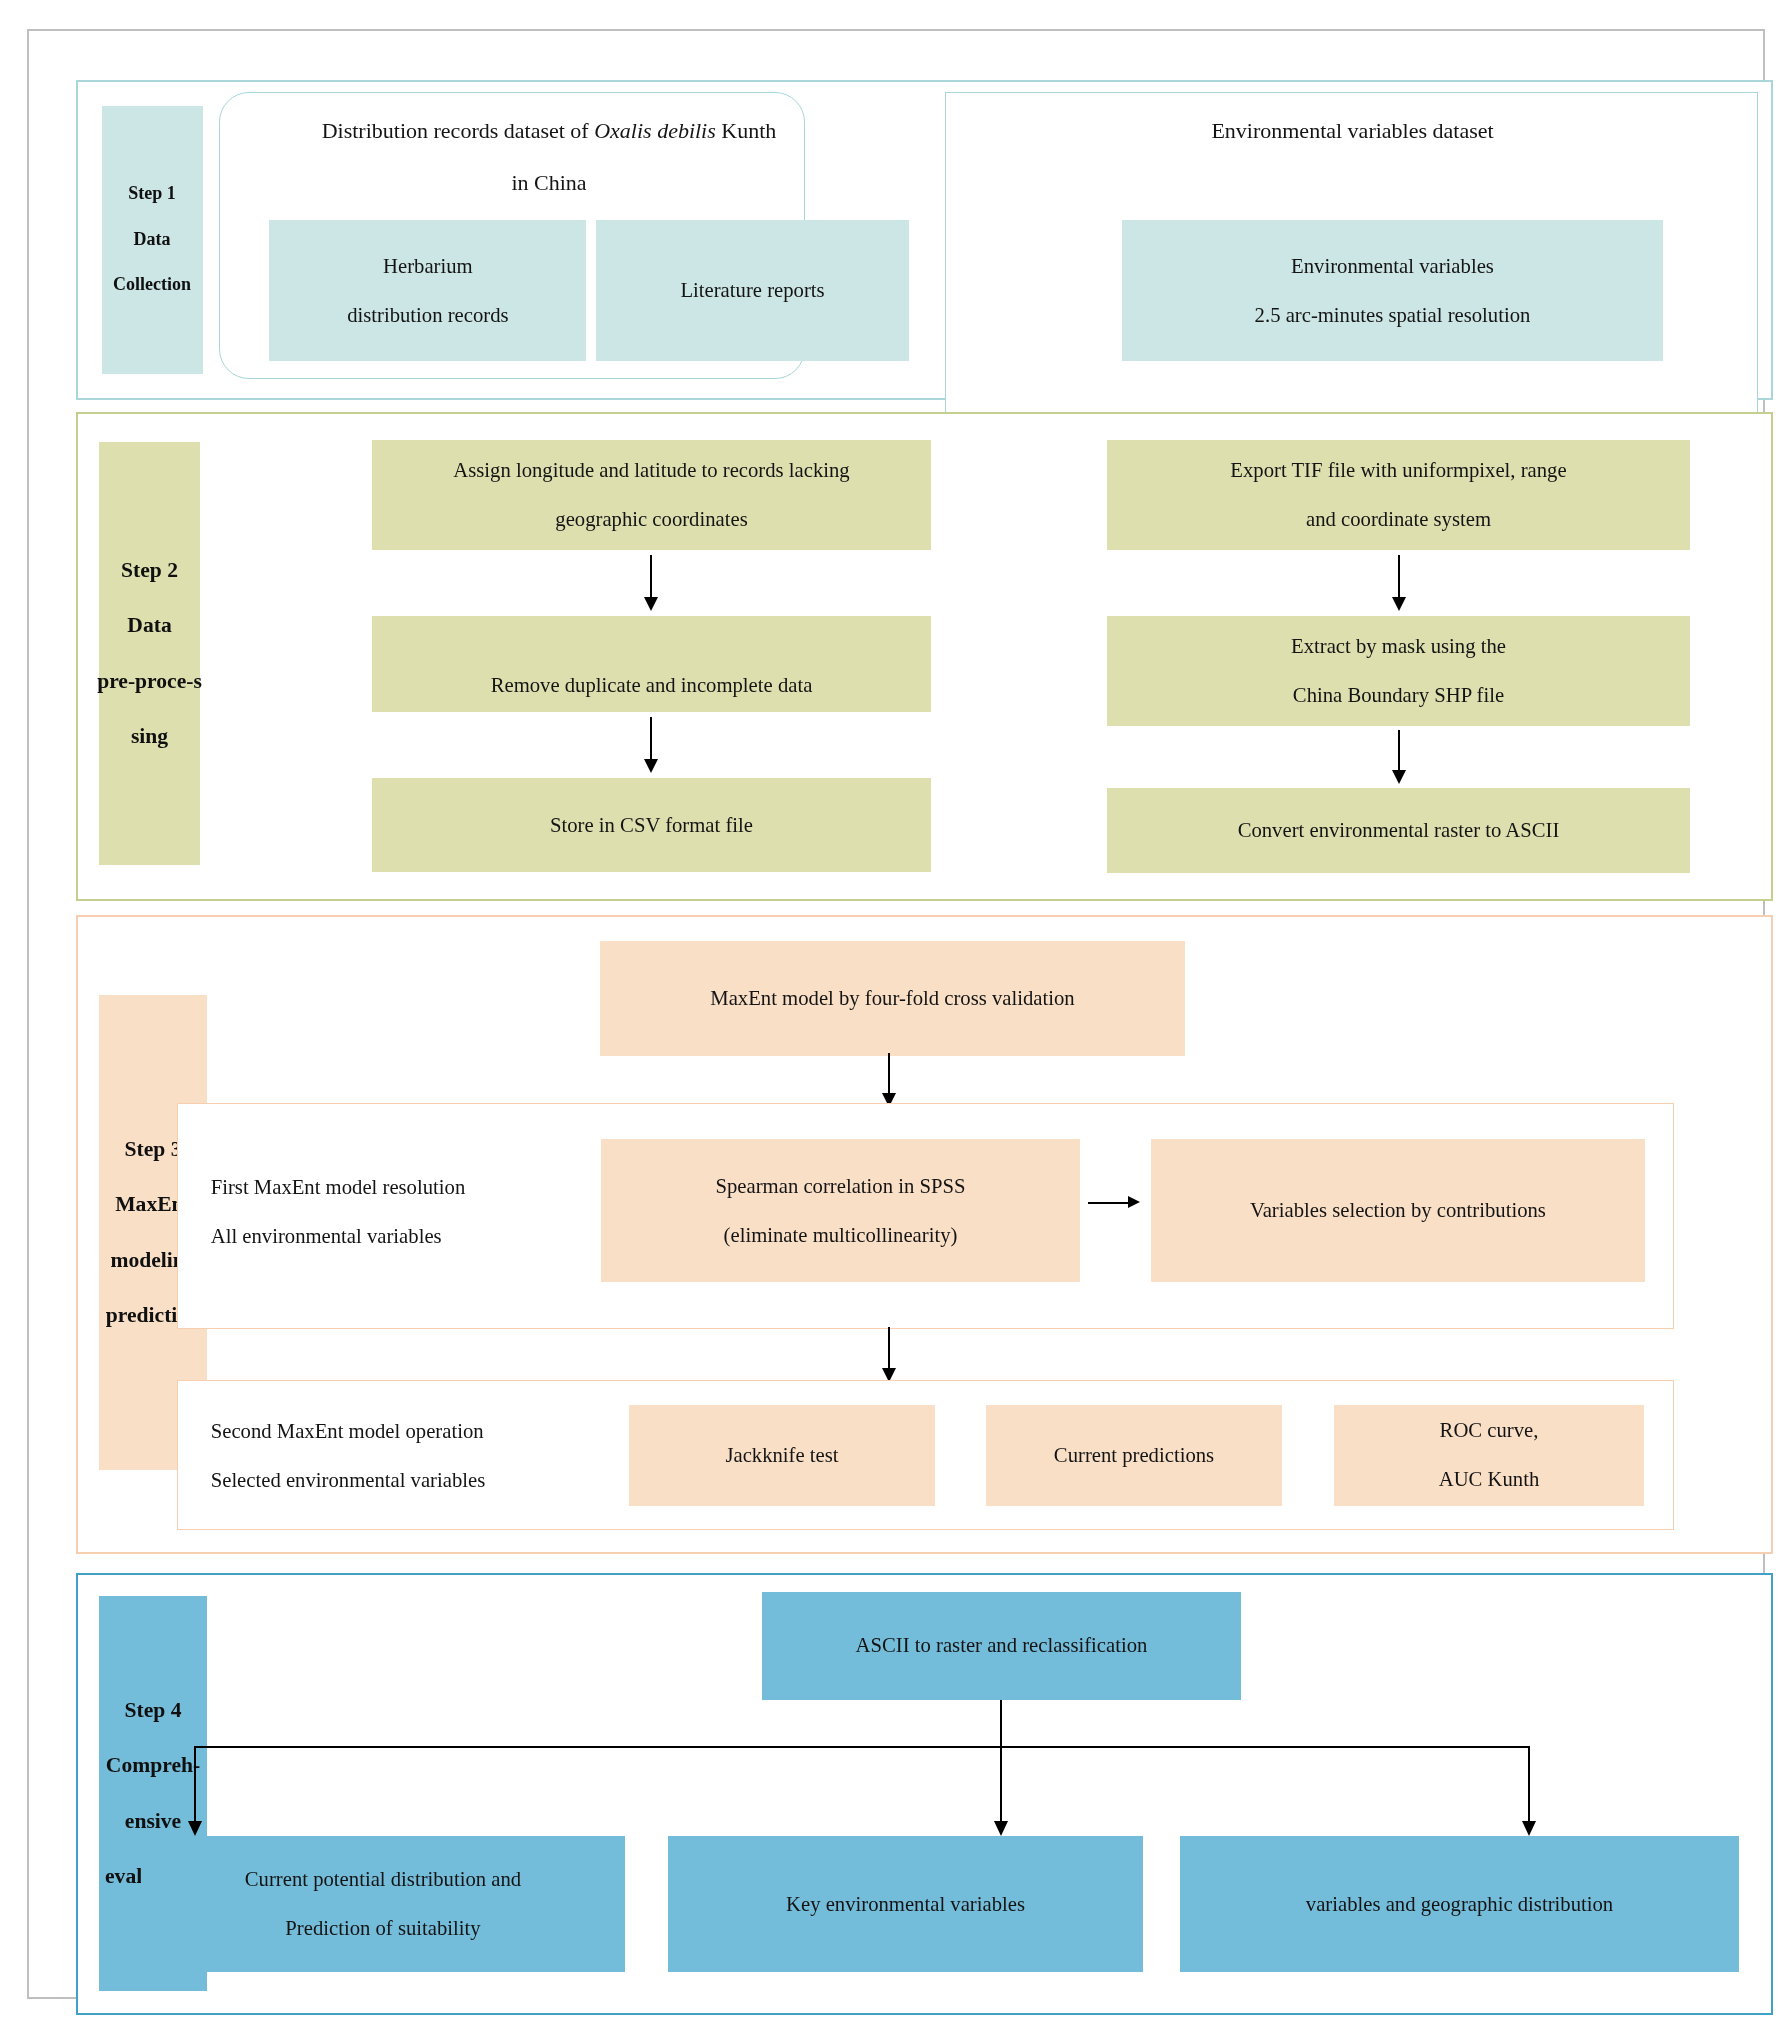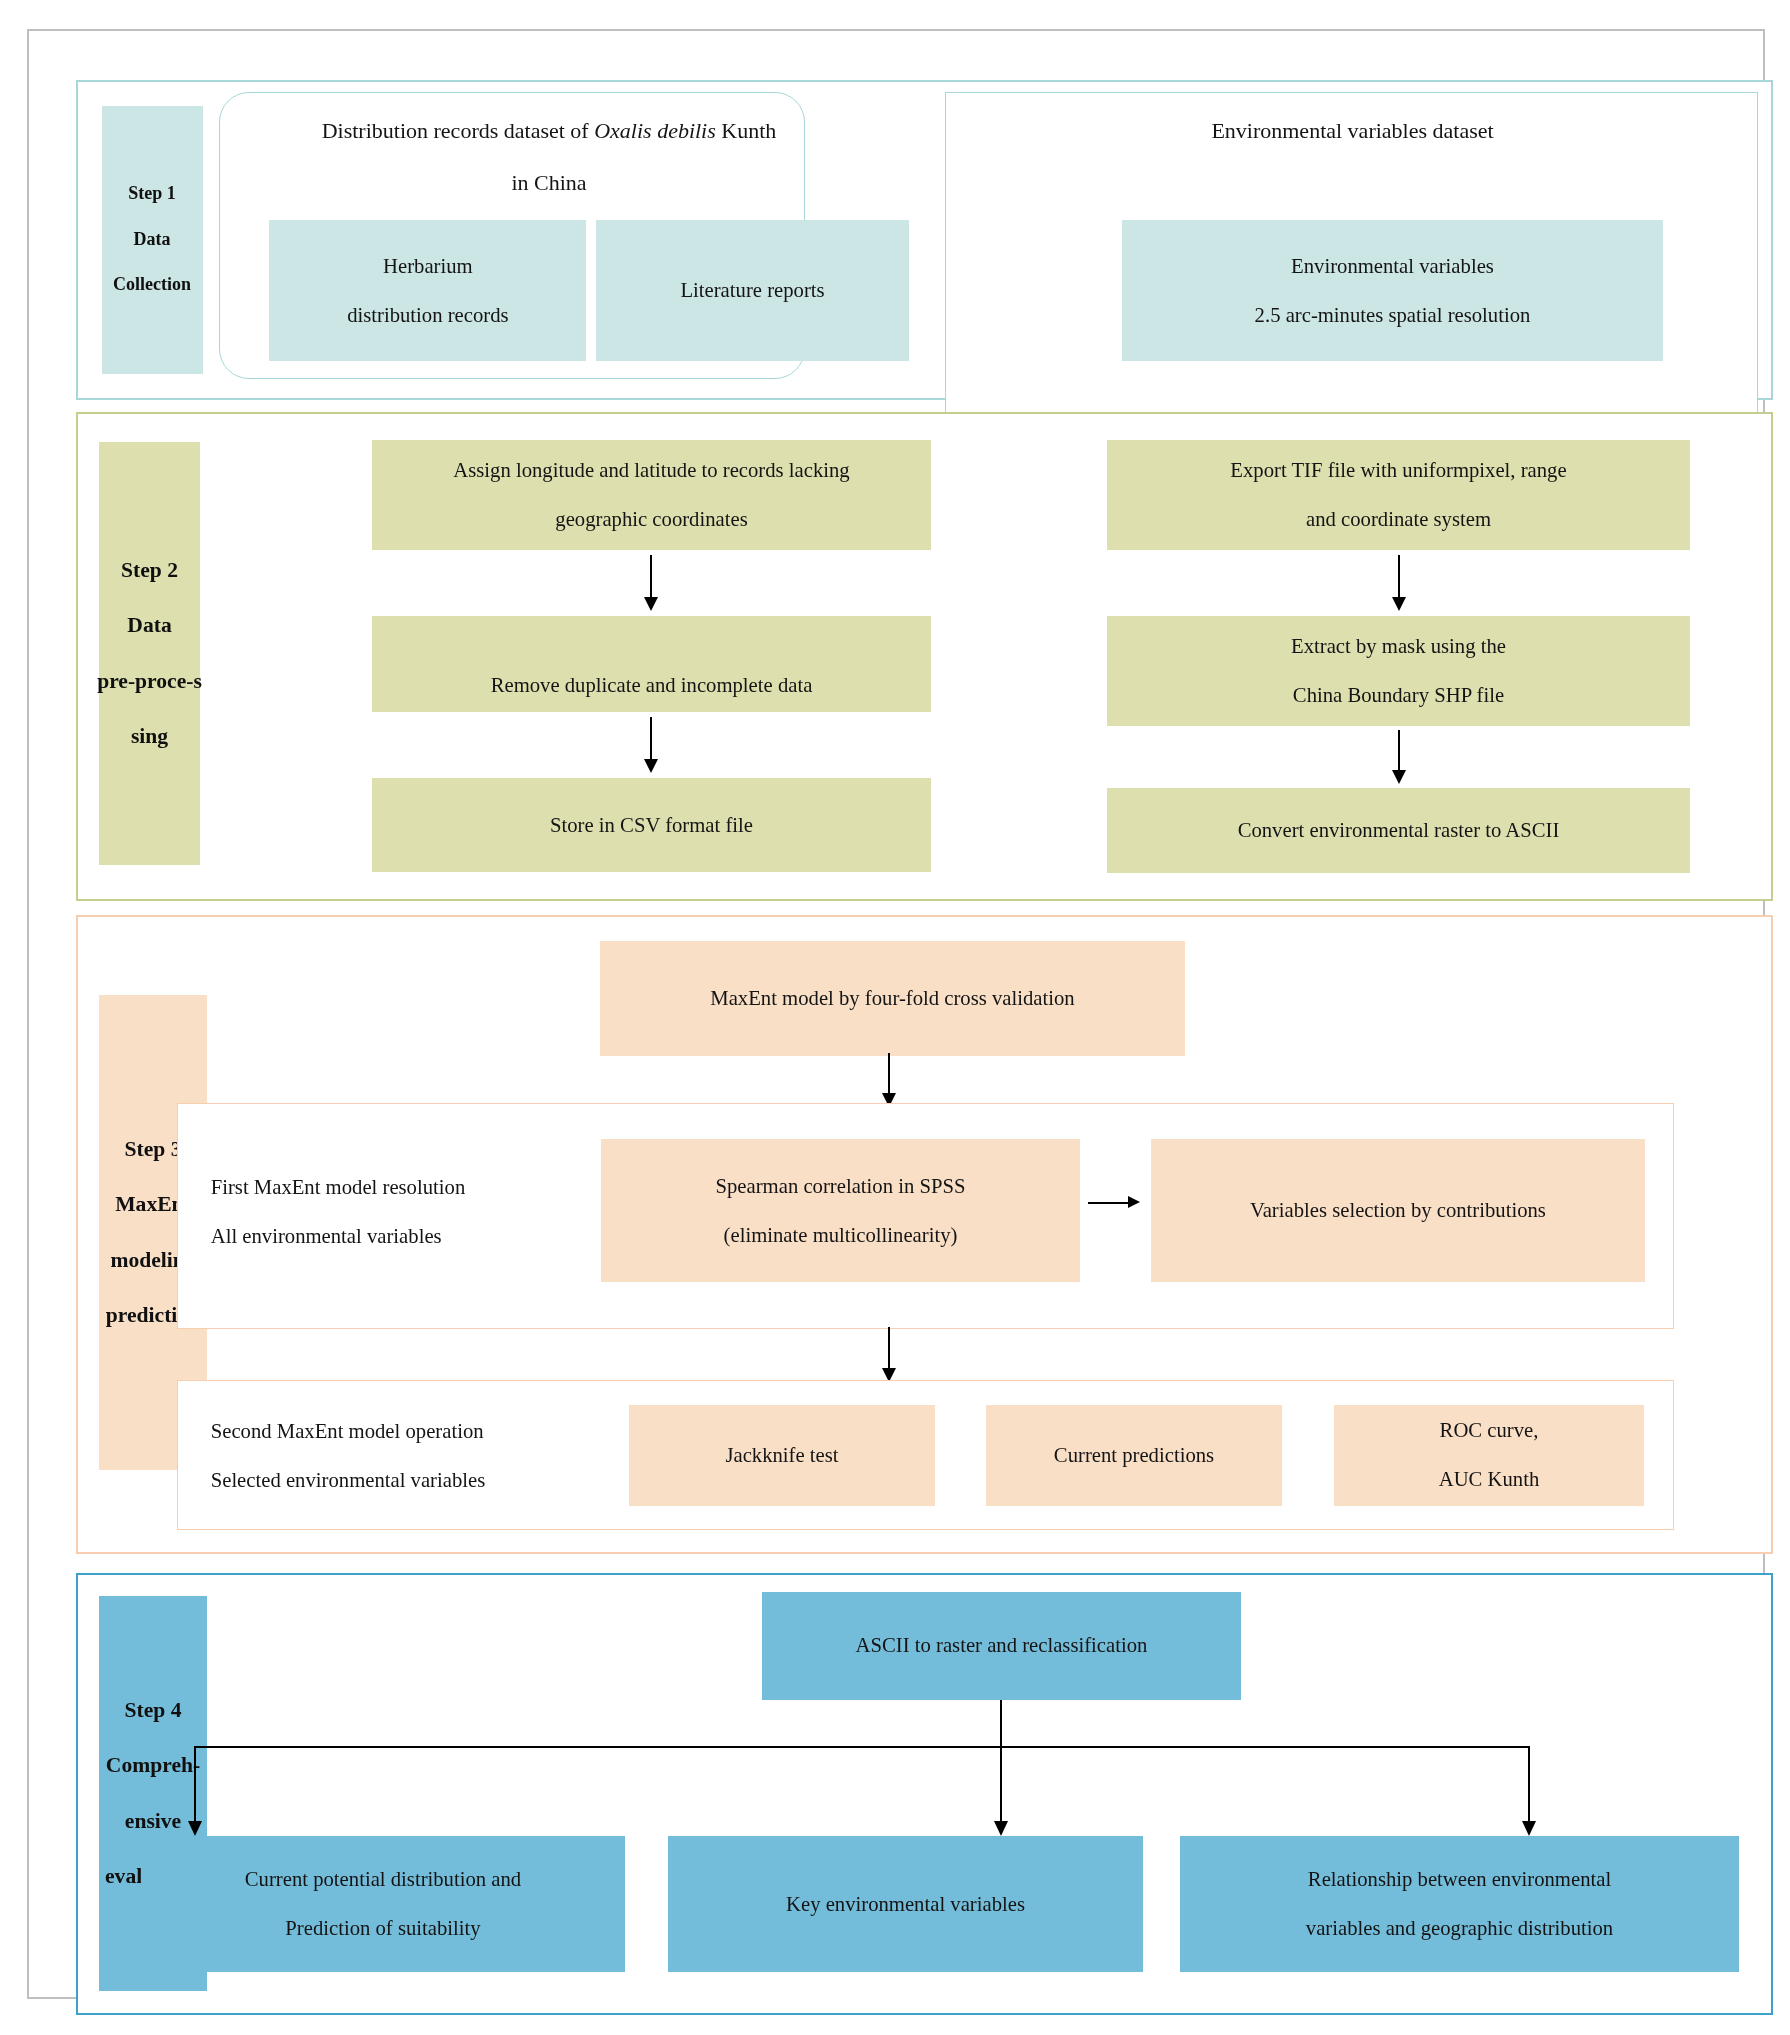--- a/index.html
+++ b/index.html
@@ -306,20 +306,19 @@
       <div class="tile blue" style="left:63px;top:261px;width:484px;height:136px;">
         <span class="ln">Current potential distribution and</span>
         <span class="ln">Prediction of suitability</span>
       </div>
 
       <div class="tile blue" style="left:590px;top:261px;width:475px;height:136px;">
         <span class="ln">Key environmental variables</span>
       </div>
 
       <div class="tile blue" style="left:1102px;top:261px;width:559px;height:136px;">
-        <span class="ln">Relationship between environmental</span>
         <span class="ln">variables and geographic distribution</span>
       </div>
     </div>
 
   </div>
 </div>
 
 
 </body></html>

